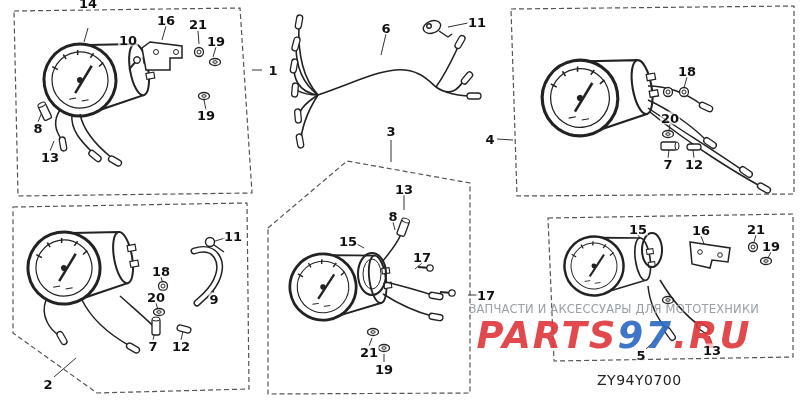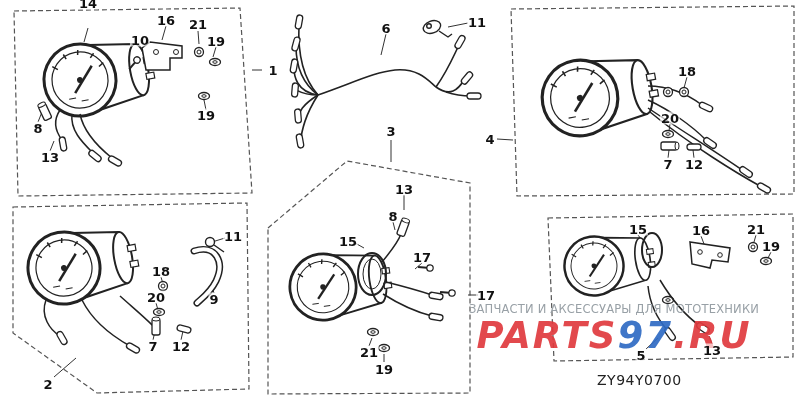--- a/index.html
+++ b/index.html
@@ -217,21 +217,21 @@
   <div class="wm-brand"><span style="color: rgb(224, 58, 62);">PARTS</span><span style="color: rgb(47, 107, 196);">97</span><span style="color: rgb(224, 58, 62);">.RU</span></div>
 </div>
 
 <div class="code-label">ZY94Y0700</div>
 
 <div class="callout-layer">
     <span class="callout" style="left: 88px; top: 3px;">14</span>
     <span class="callout" style="left: 166px; top: 20px;">16</span>
     <span class="callout" style="left: 198px; top: 24px;">21</span>
     <span class="callout" style="left: 216px; top: 41px;">19</span>
-    <span class="callout" style="left: 140px; top: 40px;">10</span>
+    <span class="callout" style="left: 128px; top: 40px;">10</span>
     <span class="callout" style="left: 206px; top: 115px;">19</span>
     <span class="callout" style="left: 38px; top: 128px;">8</span>
     <span class="callout" style="left: 50px; top: 157px;">13</span>
     <span class="callout" style="left: 273px; top: 70px;">1</span>
     <span class="callout" style="left: 386px; top: 28px;">6</span>
     <span class="callout" style="left: 477px; top: 22px;">11</span>
     <span class="callout" style="left: 687px; top: 71px;">18</span>
     <span class="callout" style="left: 670px; top: 118px;">20</span>
     <span class="callout" style="left: 668px; top: 164px;">7</span>
     <span class="callout" style="left: 694px; top: 164px;">12</span>

